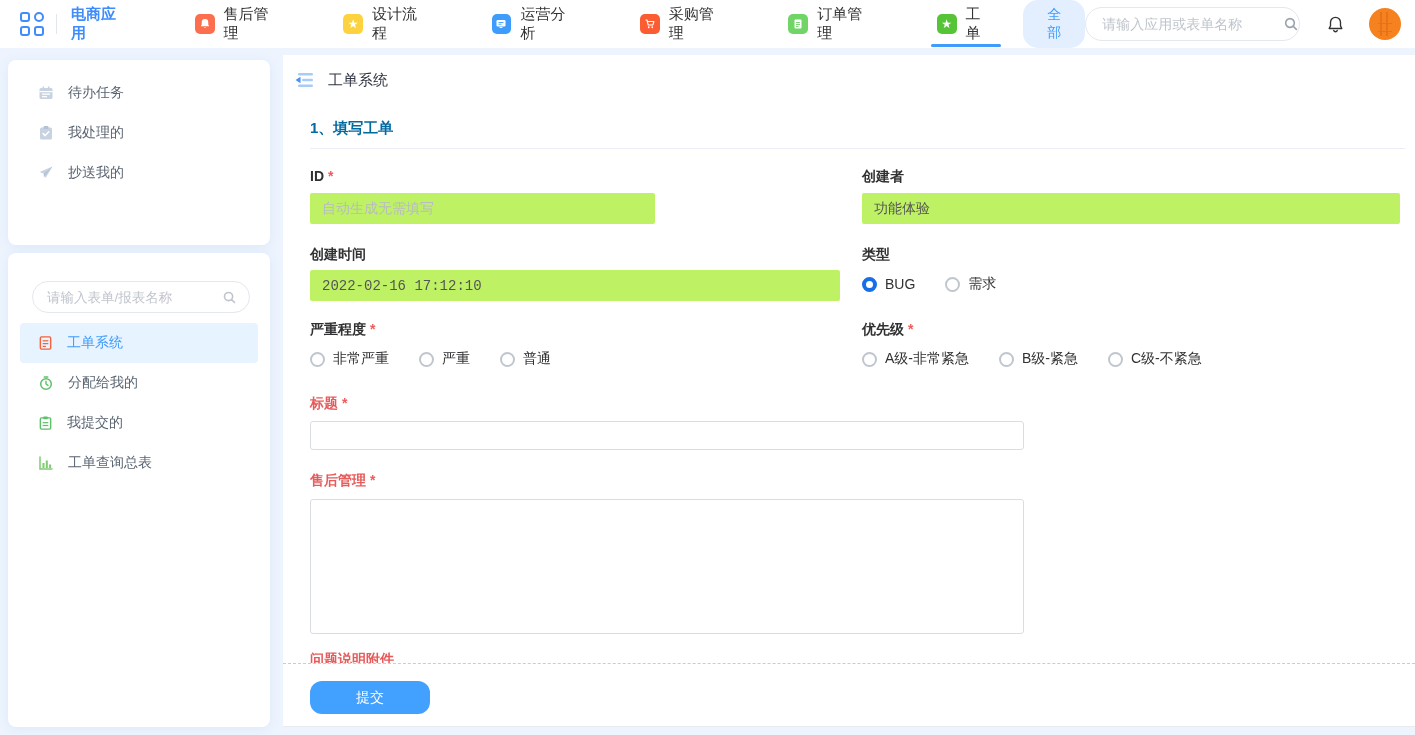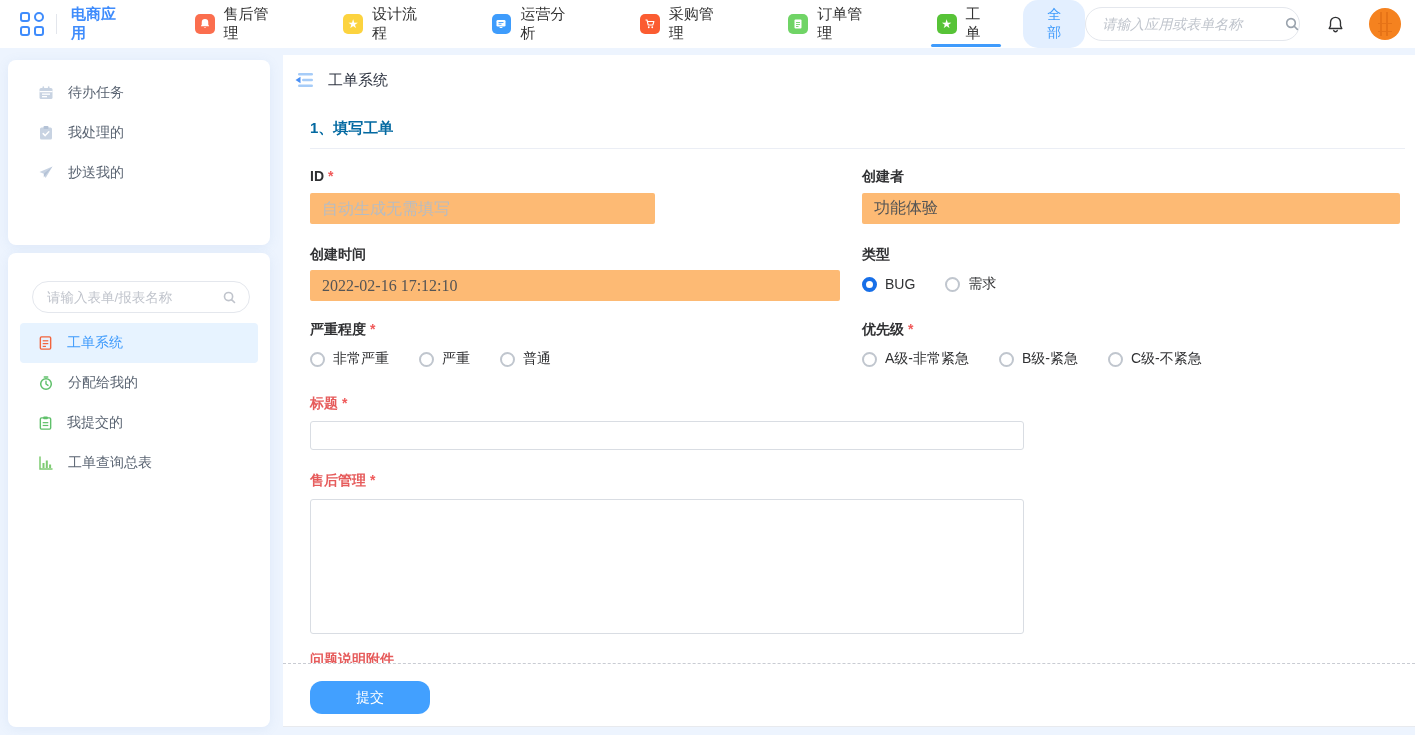--- a/index.html
+++ b/index.html
@@ -19,21 +19,21 @@
   .topbar-divider { width:1px; height:20px; background:#e3e6ec; margin:0 14px 0 12px; }
   .brand { color:#3f8cfc; font-weight:bold; font-size:15px; cursor:pointer; }
   .nav { display:flex; align-items:center; gap:48px; margin-left:58px; height:48px; }
   .nav-item { display:flex; align-items:center; gap:9px; height:48px; padding:0 6px; cursor:pointer; position:relative; font-size:15px; color:#333; }
   .nav-item.active::after { content:""; position:absolute; left:0; right:0; bottom:1px; height:3px; background:#3f9bfc; border-radius:2px; }
   .nav-ico { width:20px; height:20px; border-radius:5px; display:flex; align-items:center; justify-content:center; color:#fff; font-size:12px; line-height:1; }
   .ni-1{background:#fb6e4e;} .ni-2{background:#fcd33f;} .ni-3{background:#3e9cfc;}
   .ni-4{background:#70d466;} .ni-5{background:#fb5c31;} .ni-6{background:#57c337;}
   .pill-all { margin-left:22px; background:#e3efff; color:#3f9bfc; border:none; border-radius:15px; padding:6px 17px; font-size:14px; cursor:pointer; }
   .top-search { margin-left:auto; width:215px; height:34px; border:1px solid #e4e7ed; border-radius:17px; display:flex; align-items:center; padding:0 12px 0 16px; }
-  .top-search input { border:none; outline:none; flex:1; font-size:14px; color:#0f172a; background:transparent; font-family:inherit;font-style:italic; }
+  .top-search input { border:none; outline:none; flex:1; font-size:14px; color:#0f172a; background:transparent; font-family:inherit; }
   .top-search input::placeholder { color:#bfc4cc; }
   .icon-btn { background:none; border:none; cursor:pointer; display:flex; align-items:center; }
   .bell-btn { margin-left:26px; }
   .avatar { margin-left:24px; width:32px; height:32px; border-radius:50%; background:#f5821f; position:relative; overflow:hidden; cursor:pointer; }
   .avatar::after { content:""; position:absolute; left:9px; top:4px; width:14px; height:24px;
     background:linear-gradient(90deg,transparent 2px,#e06d15 2px 4px,transparent 4px 8px,#e06d15 8px 10px,transparent 10px),
                linear-gradient(0deg,transparent 4px,#e06d15 4px 5px,transparent 5px 12px,#e06d15 12px 13px,transparent 13px); opacity:.7; }
   
   .card { position:absolute; background:#fff; border-radius:8px; box-shadow:0 2px 12px rgba(96,140,200,.10); }
   .card-tasks { left:8px; top:60px; width:262px; height:185px; padding-top:13px; }
@@ -47,21 +47,21 @@
   
   .main { position:absolute; left:283px; top:55px; width:1132px; height:672px; background:#fff; border-bottom:1px solid #e8eaee; }
   .main-header { position:absolute; top:0; left:0; right:0; height:50px; display:flex; align-items:center; padding-left:10px; gap:13px; }
   .main-title { font-size:15px; color:#2f3542; font-weight:500; }
   .form-clip { position:absolute; top:50px; left:0; right:0; height:558px; overflow:hidden; }
   .section-title { position:absolute; left:27px; top:14px; color:#0369a1; font-weight:bold; font-size:15px; }
   .hr { position:absolute; left:27px; top:43px; width:1095px; height:1px; background:#ebeef5; }
   .fld-label { position:absolute; font-weight:bold; font-size:14px; color:#303133; }
   .fld-label.red { color:#e65b5b; }
   .req { color:#f05a5a; margin-left:4px; font-weight:bold; }
-  .ipt { position:absolute; background:#fdba74; border:none; outline:none; height:31px; padding:0 12px; font-size:16px; color:#555; border-radius:2px; font-family:Liberation Serif, serif; }
+  .ipt { position:absolute; background:#bef264; border:none; outline:none; height:31px; padding:0 12px; font-size:14px; color:#555; border-radius:2px; font-family:Liberation Mono, monospace; }
   .ipt::placeholder { color:#b7bcc2; }
   .ipt-bordered { position:absolute; background:#fff; border:1px solid #d9dde3; border-radius:3px; outline:none; padding:0 10px; font-size:14px; color:#333; font-family:inherit; }
   textarea.ipt-bordered { resize:none; padding:8px 10px; }
   .radio-row { position:absolute; display:flex; align-items:center; }
   .radio-opt { display:flex; align-items:center; margin-right:30px; cursor:pointer; }
   .radio { width:15px; height:15px; border-radius:50%; border:2px solid #c0c6ce; background:#fff; margin-right:8px; flex:none; }
   .radio.checked { border:4.5px solid #176fe8; }
   .radio-lbl { font-size:14px; color:#303133; }
   .form-footer { position:absolute; left:0; right:0; top:608px; bottom:0; border-top:1px dashed #c9ccd3; background:#fff; }
   .submit-btn { position:absolute; left:27px; top:17px; width:120px; height:33px; background:#42a0ff; color:#fff; border:none; border-radius:12px; font-size:14px; cursor:pointer; font-family:inherit; }

